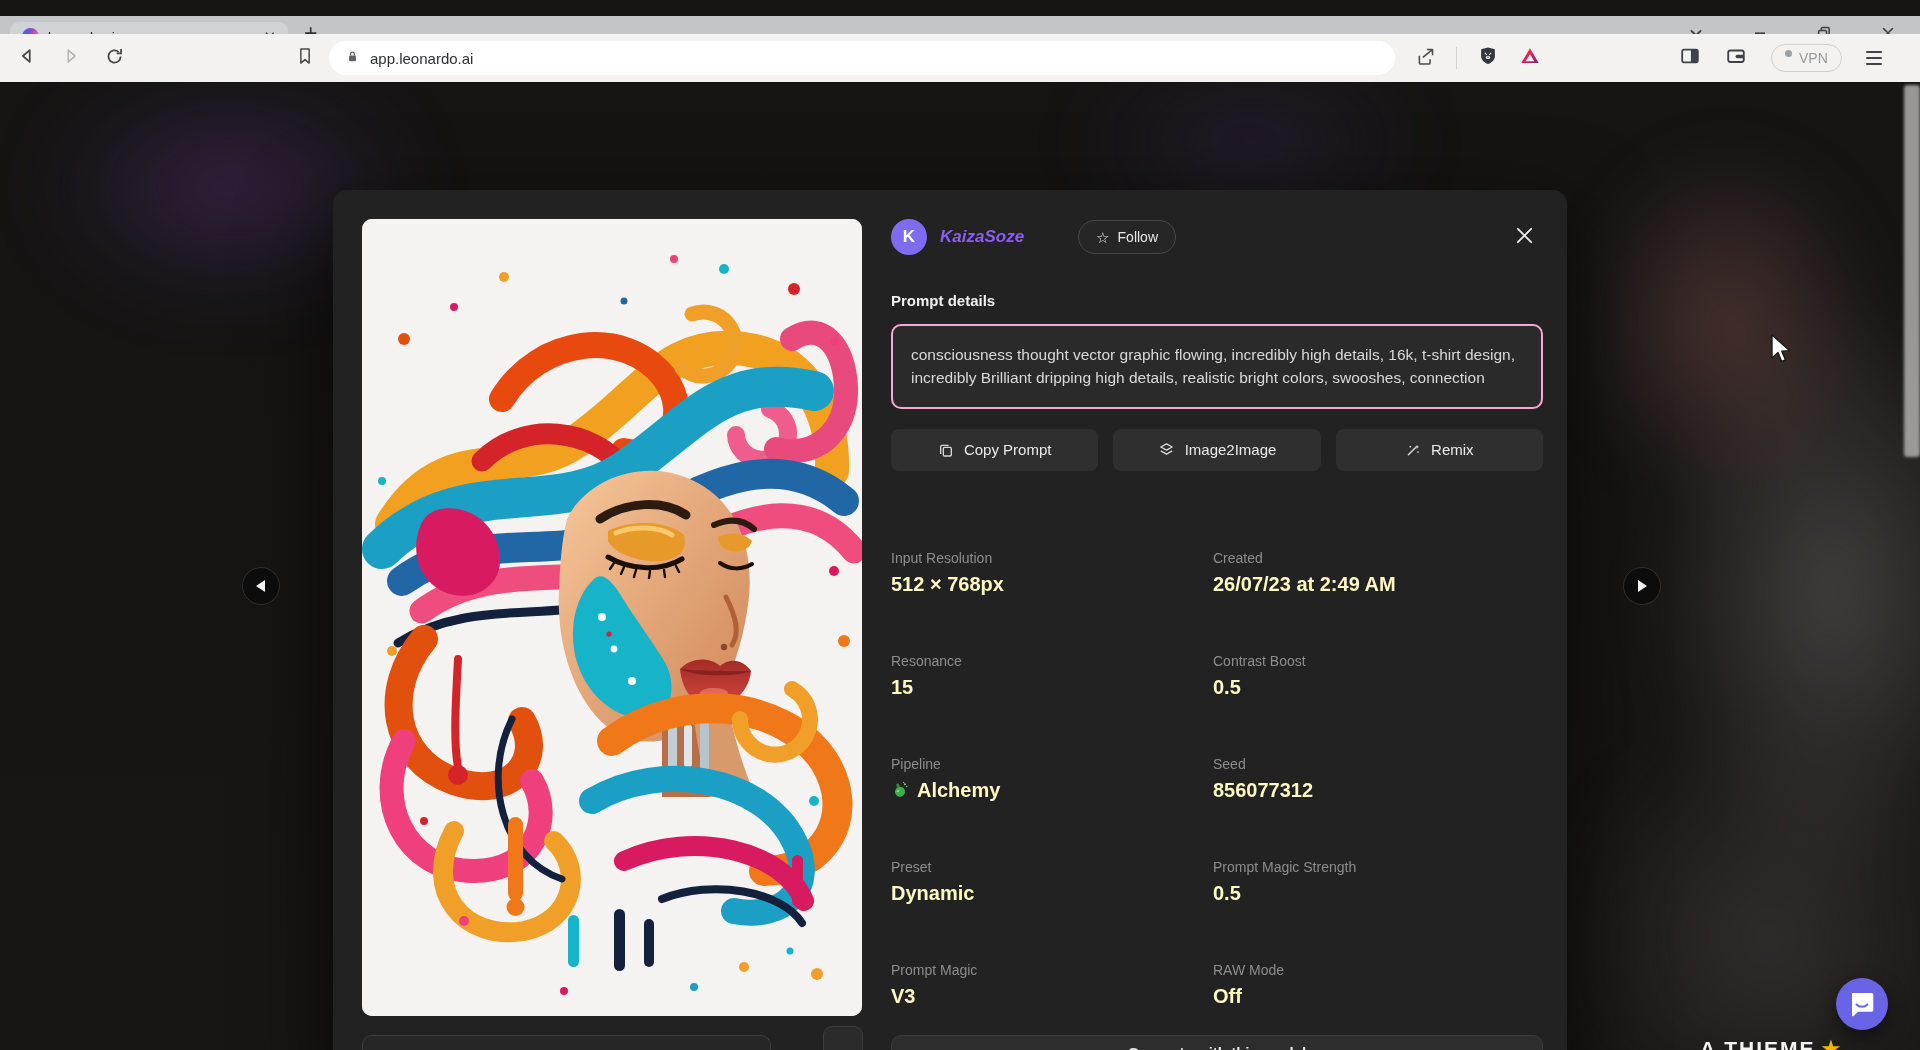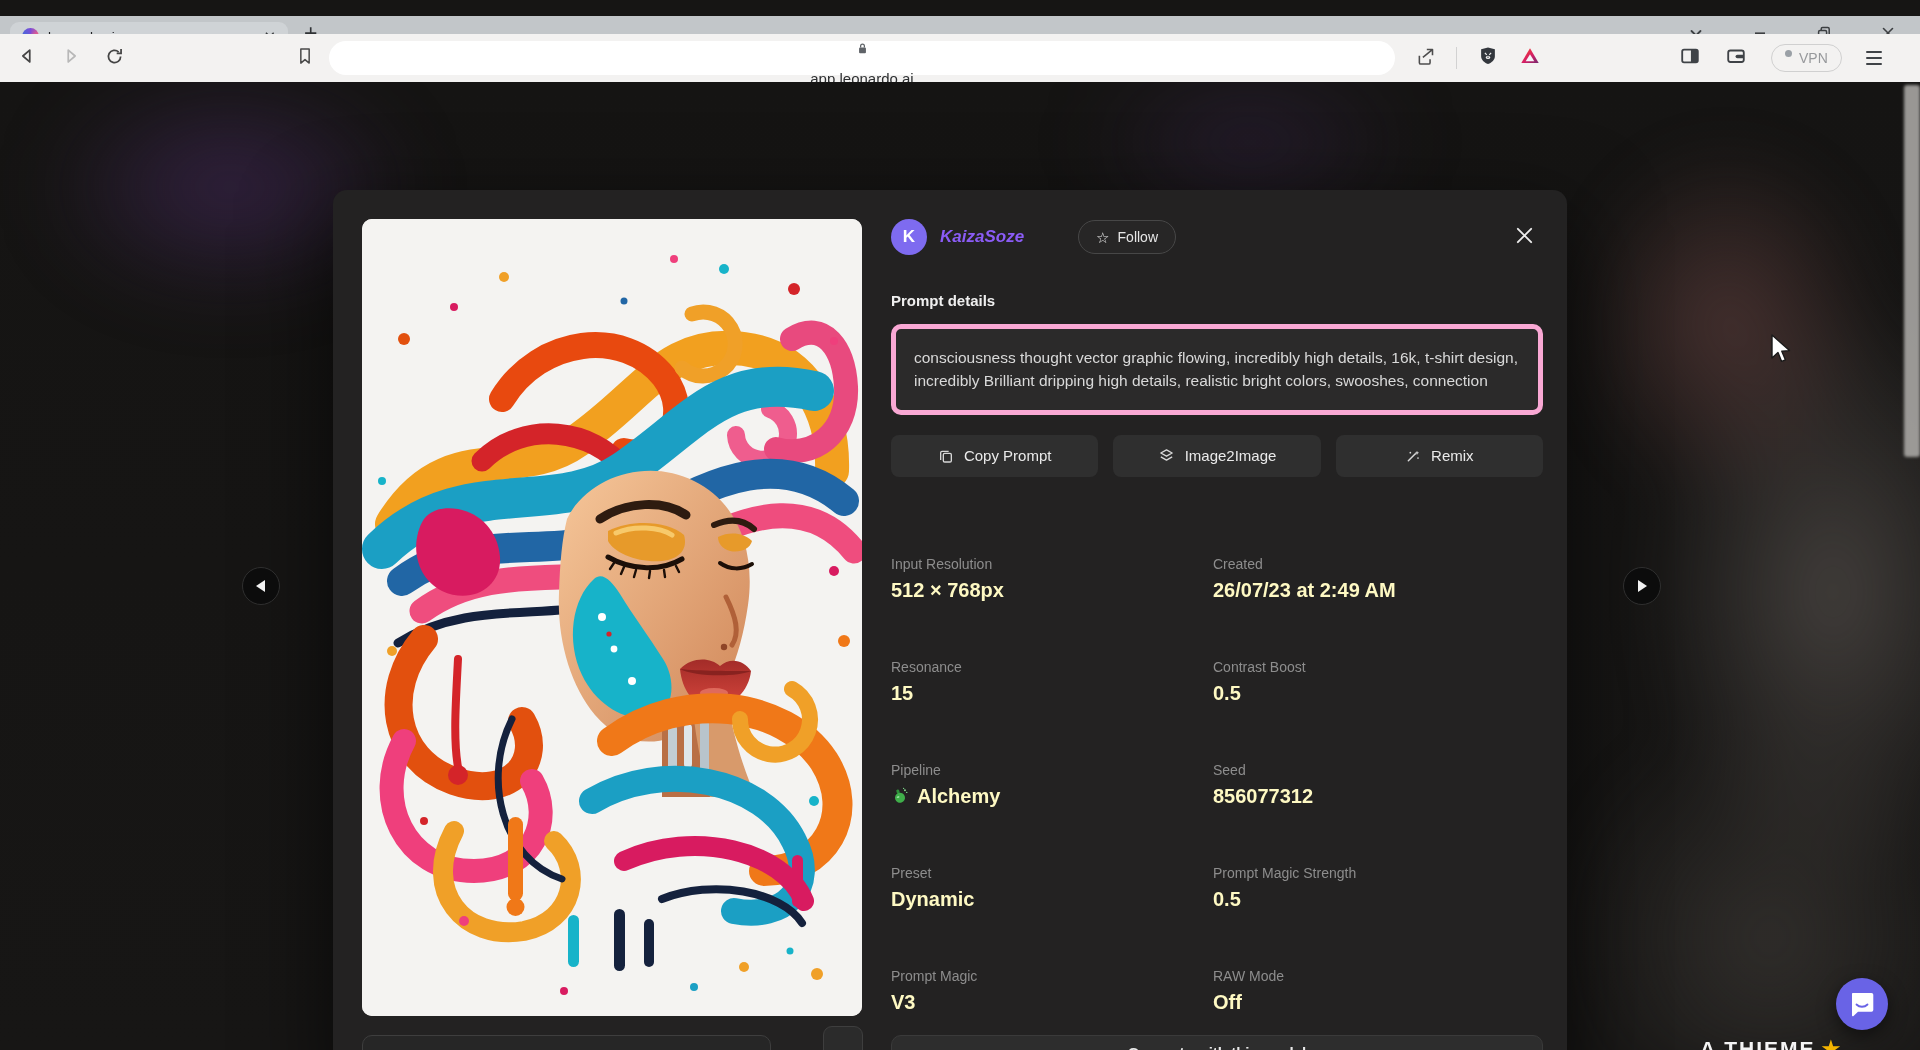--- a/index.html
+++ b/index.html
@@ -13,21 +13,21 @@
   .tab-title { font-size:13.5px; color:#202124; flex:1; }
   .tab-close { font-size:15px; color:#3a3d40; line-height:1; }
   .newtab { font-size:23px; color:#2f3235; margin-left:16px; font-weight:400; }
   .wincontrols { position:absolute; right:0; top:0; height:34px; display:flex; align-items:center; }
   .wc { width:64px; height:34px; display:flex; align-items:center; justify-content:center; }
 
   .toolbar { position:absolute; top:34px; left:0; width:1920px; height:48px; background:#f3f2f1; display:flex; align-items:center; padding:0 16px; }
   .navicons { display:flex; align-items:center; gap:22px; }
   .spacer1 { width:170px; }
   .spacer2 { width:118px; }
-  .urlbar { width:1066px; height:34px; background:#ffffff; border-radius:17px; display:flex; align-items:center; padding:0 16px; gap:10px; margin-left:14px;flex-direction:column; }
+  .urlbar { width:1066px; height:34px; background:#ffffff; border-radius:17px; display:flex; align-items:center; padding:0 16px; gap:10px; margin-left:14px; }
   .url-text { font-size:15px; color:#2d2f31; }
   .tb-right { display:flex; align-items:center; gap:20px; margin-left:20px; }
   .vdivider { width:1px; height:22px; background:#d2d2d2; }
   .vpn-pill { display:flex; gap:7px; border:1.5px solid #d0d0d0; border-radius:15px; padding:5px 13px; }
   .vpn-dot { width:7px; height:7px; border-radius:50%; background:#9aa0a6; }
   .vpn-text { font-size:14px; color:#97999c; }
   .hamburger { display:flex; flex-direction:column; gap:3.5px; }
   .hamburger span { width:16px; height:2.4px; border-radius:1.2px; background:#3f4347; }
 
   
@@ -51,21 +51,21 @@
 
   .panel { position:absolute; left:558px; top:28px; width:652px; }
   .author-row { display:flex; align-items:center; position:relative; height:38px; }
   .avatar { width:36px; height:36px; border-radius:50%; background:#7e6bf0; color:#fff; display:flex; align-items:center; justify-content:center; font-size:17px; font-weight:700; }
   .author-name { margin-left:13px; font-size:17px; font-weight:600; color:#8b5cf6;font-style:italic; }
   .follow-btn { margin-left:54px; display:flex; align-items:center; gap:8px; border:1px solid #474747; border-radius:19px; padding:8px 17px; color:#e6e6e6; font-size:14px; background:rgba(255,255,255,.02); }
   .follow-star { font-size:15px; color:#e6e6e6; line-height:1; }
   .modal-close { position:absolute; right:6px; top:4px; width:26px; height:26px; display:flex; align-items:center; justify-content:center; }
   .mtitle { margin-top:21px; font-size:23px; font-weight:700; color:#f7f7f7; letter-spacing:.2px; }
   .plabel { margin-top:36px; font-size:15px; font-weight:700; color:#efefef; }
-  .pbox { margin-top:15px; background:#2b2a2a; border:5px solid #f9a8d4; border-radius:10px; padding:17px 18px; font-size:15.5px; line-height:1.5; color:#d9d9d9; }
+  .pbox { margin-top:15px; background:#2b2a2a; border:2px solid #f9a8d4; border-radius:10px; padding:17px 18px; font-size:15.5px; line-height:1.5; color:#d9d9d9; }
   .actions { margin-top:20px; display:flex; gap:15px; }
   .action-btn { flex:1; height:42px; background:#2f2f2f; border-radius:8px; display:flex; align-items:center; justify-content:center; gap:10px; color:#eaeaea; font-size:15px; }
   .meta { margin-top:79px; display:grid; grid-template-columns:322px 1fr; row-gap:57px; }
   .meta-label { font-size:14px; color:#8d8d8d; margin-bottom:7px; }
   .meta-value { font-size:20px; font-weight:700; color:#fef9c3; display:flex; align-items:center; gap:8px; }
   .generate-btn { position:absolute; left:558px; top:845px; width:652px; height:48px; background:#2d2d2d; border:1px solid #3a3a3a; border-radius:10px; display:flex; align-items:flex-start; justify-content:center; padding-top:8px; color:#e8e8e8; font-size:15px; font-weight:600; }
 
   
   .nav-circle { position:absolute; width:38px; height:38px; border-radius:50%; background:#0c0c0c; border:1px solid #2f2f2f; display:flex; align-items:center; justify-content:center; }
   .nav-left { left:242px; top:567px; }

